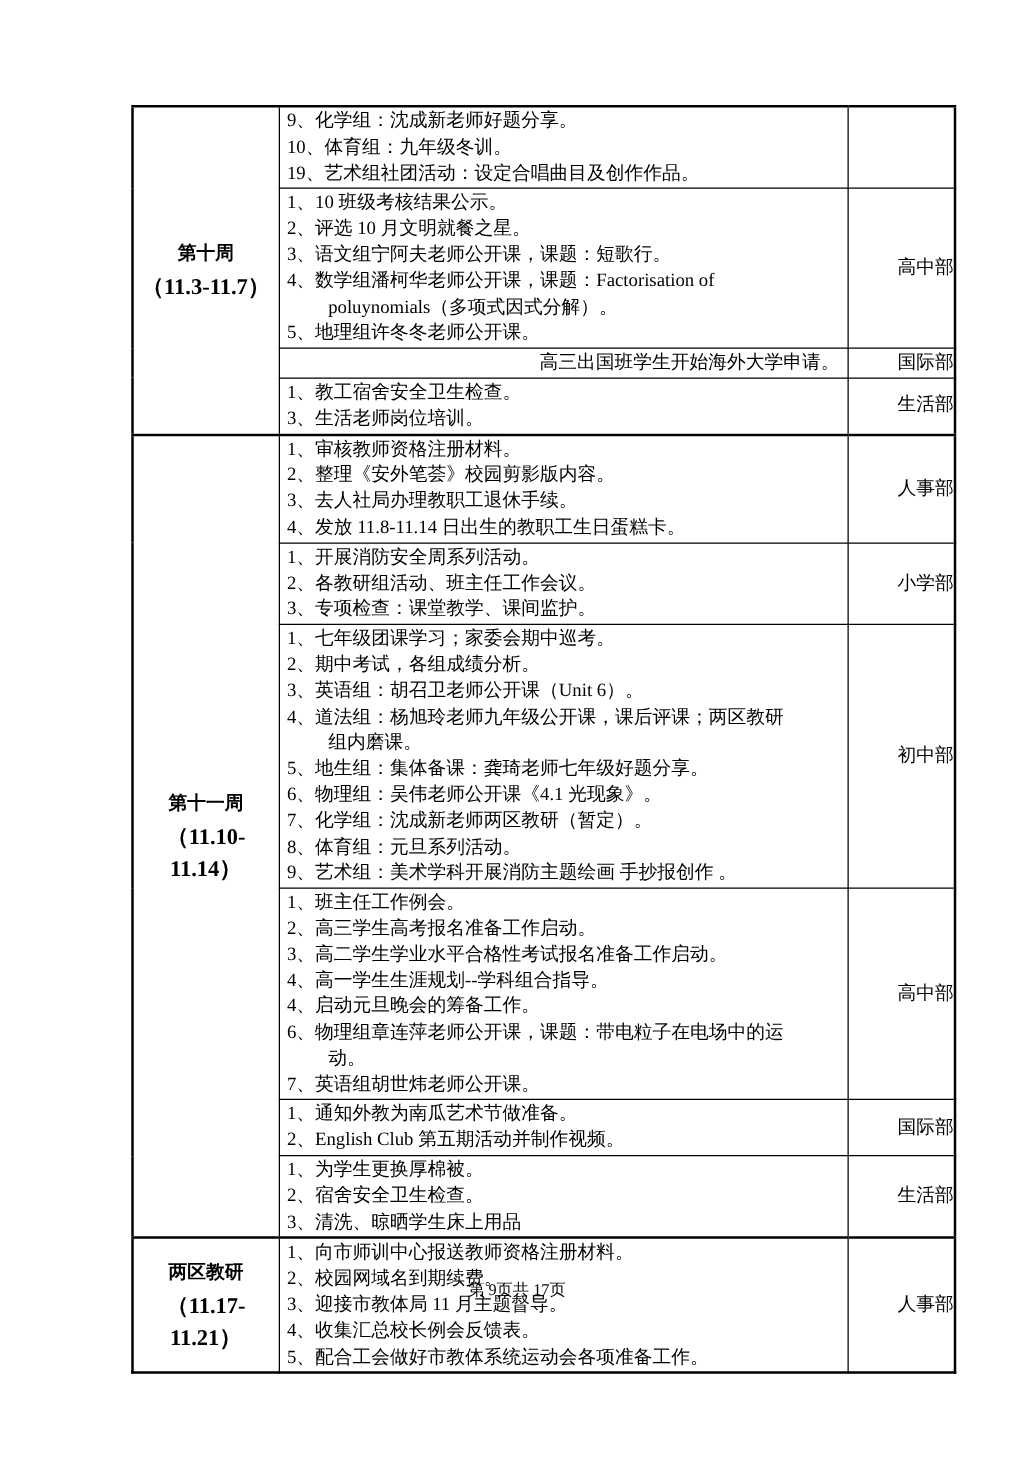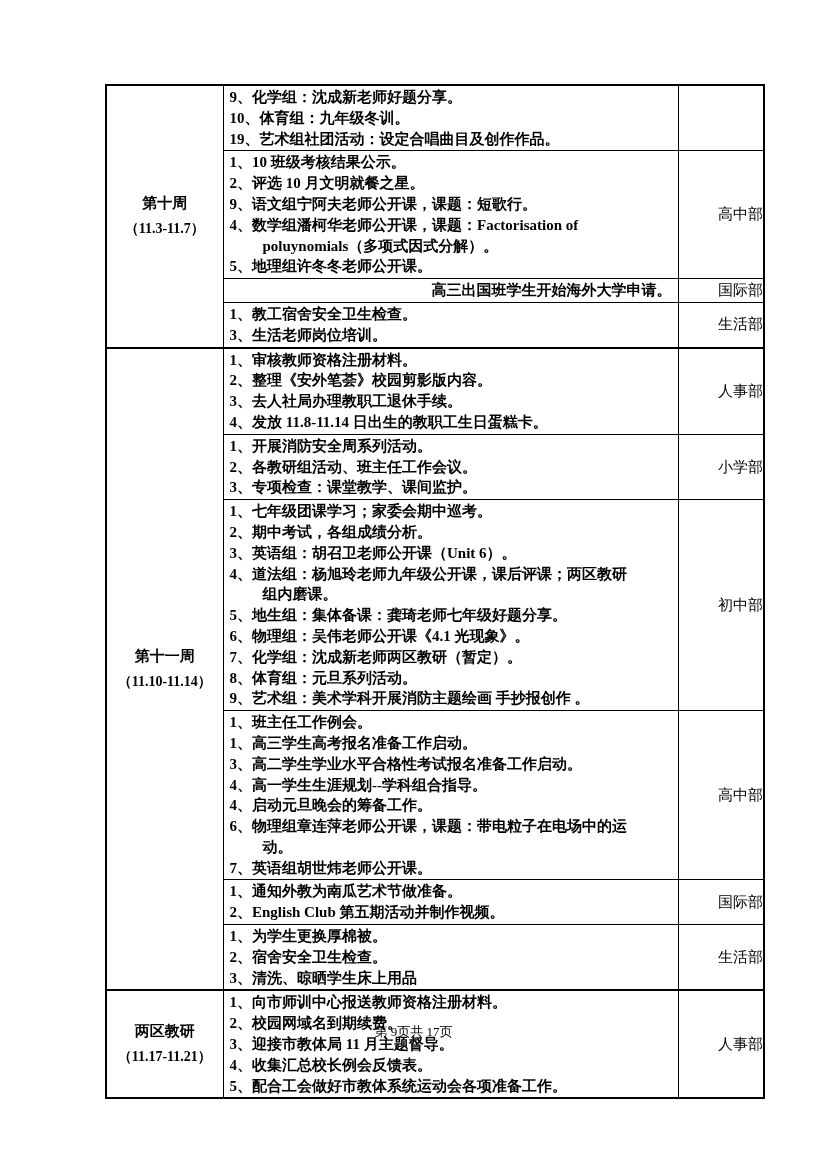--- a/index.html
+++ b/index.html
@@ -28,25 +28,24 @@
   col.c-dept { width: 86px; }
   td { border: 1px solid #000; vertical-align: middle; }
   tr.week-start > td { border-top-width: 2px; }
   td.week-cell {
     text-align: center;
     font-weight: bold;
     line-height: 26px;
     padding: 2px 1px;
     margin-top: 16px;
   }
-  .week-dates { font-size: 14px; }
+  .week-dates { font-size: 18px; }
   td.tasks-cell {
     vertical-align: top;
     padding: 1px 6px;
-    font-weight: bold;
   }
   .item {
     line-height: 20.8px;
     padding-left: 33px;
     text-indent: -33px;
     white-space: pre-wrap;
     text-align: justify;
   }
   .item.no-num {
     text-indent: 0;
@@ -87,21 +86,21 @@
             <div class="item">9、化学组：沈成新老师好题分享。</div>
             <div class="item">10、体育组：九年级冬训。</div>
             <div class="item">19、艺术组社团活动：设定合唱曲目及创作作品。</div>
           </td>
           <td class="dept-cell"></td>
         </tr>
         <tr>
           <td class="tasks-cell">
             <div class="item">1、10 班级考核结果公示。</div>
             <div class="item">2、评选 10 月文明就餐之星。</div>
-            <div class="item">9、语文组宁阿夫老师公开课，课题：短歌行。</div>
+            <div class="item">3、语文组宁阿夫老师公开课，课题：短歌行。</div>
             <div class="item">4、数学组潘柯华老师公开课，课题：Factorisation of
 poluynomials（多项式因式分解）。</div>
             <div class="item">5、地理组许冬冬老师公开课。</div>
           </td>
           <td class="dept-cell">高中部</td>
         </tr>
         <tr>
           <td class="tasks-cell">
             <div class="item no-num">高三出国班学生开始海外大学申请。</div>
           </td>
@@ -146,21 +145,21 @@
             <div class="item">6、物理组：吴伟老师公开课《4.1 光现象》。</div>
             <div class="item">7、化学组：沈成新老师两区教研（暂定）。</div>
             <div class="item">8、体育组：元旦系列活动。</div>
             <div class="item">9、艺术组：美术学科开展消防主题绘画 手抄报创作 。</div>
           </td>
           <td class="dept-cell">初中部</td>
         </tr>
         <tr>
           <td class="tasks-cell">
             <div class="item">1、班主任工作例会。</div>
-            <div class="item">1、高三学生高考报名准备工作启动。</div>
+            <div class="item">2、高三学生高考报名准备工作启动。</div>
             <div class="item">3、高二学生学业水平合格性考试报名准备工作启动。</div>
             <div class="item">4、高一学生生涯规划--学科组合指导。</div>
             <div class="item">4、启动元旦晚会的筹备工作。</div>
             <div class="item">6、物理组章连萍老师公开课，课题：带电粒子在电场中的运
 动。</div>
             <div class="item">7、英语组胡世炜老师公开课。</div>
           </td>
           <td class="dept-cell">高中部</td>
         </tr>
         <tr>

